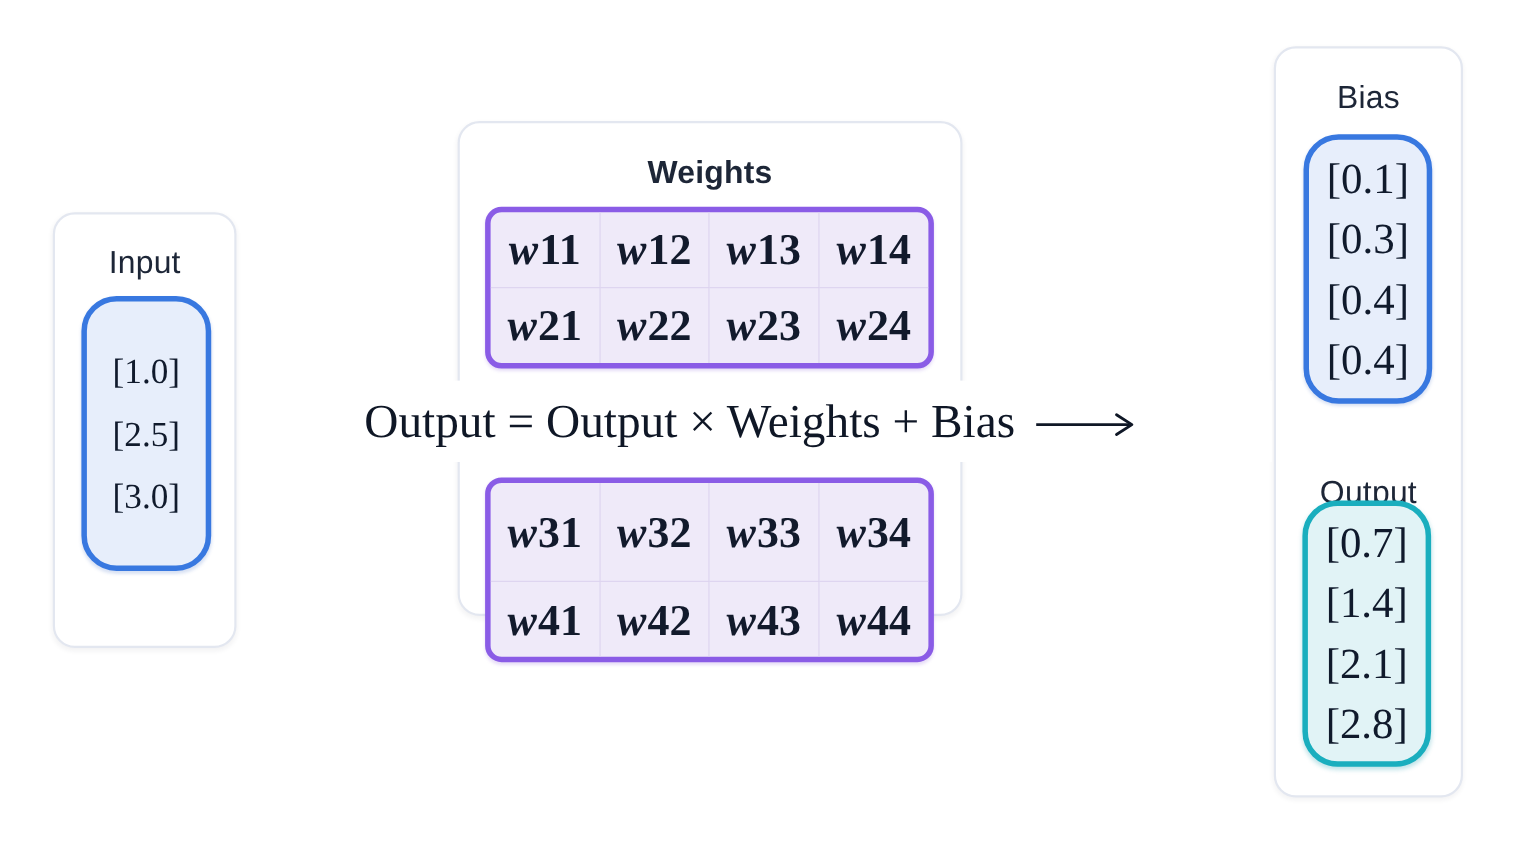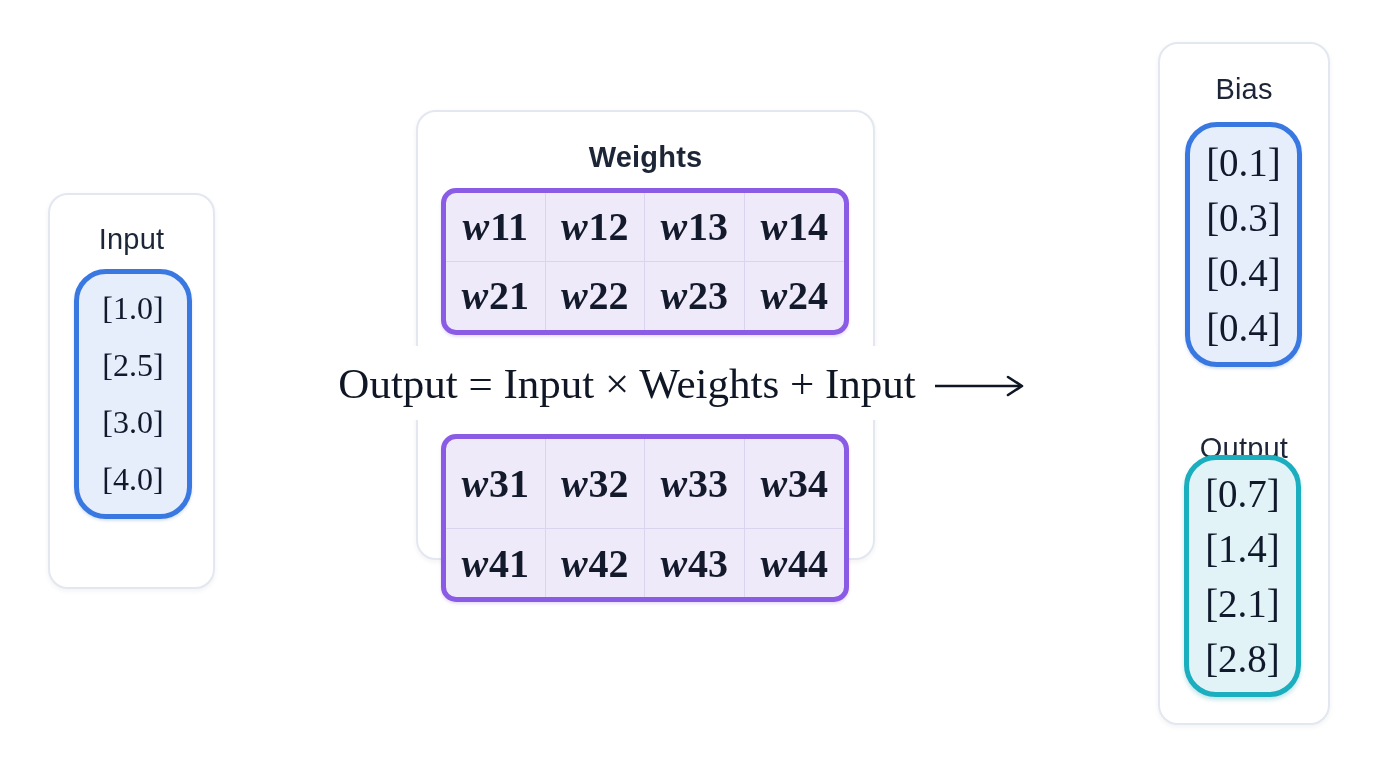--- a/index.html
+++ b/index.html
@@ -71,21 +71,20 @@
 <body>
 
 <div class="canvas">
 
   <section class="panel input-panel">
     <div class="panel-title">Input</div>
     <div class="vector-box blue input-vector">
       <span class="vec-val">[1.0]</span>
       <span class="vec-val">[2.5]</span>
       <span class="vec-val">[3.0]</span>
-      <span class="vec-val">[4.0]</span>
     </div>
   </section>
 
   <section class="panel weights-panel">
     <div class="panel-title">Weights</div>
     <div class="wtable wtable-top">
       <div class="wcell"><em>w</em>11</div>
       <div class="wcell"><em>w</em>12</div>
       <div class="wcell"><em>w</em>13</div>
       <div class="wcell"><em>w</em>14</div>
@@ -100,21 +99,21 @@
       <div class="wcell"><em>w</em>33</div>
       <div class="wcell"><em>w</em>34</div>
       <div class="wcell"><em>w</em>41</div>
       <div class="wcell"><em>w</em>42</div>
       <div class="wcell"><em>w</em>43</div>
       <div class="wcell"><em>w</em>44</div>
     </div>
   </section>
 
   <div class="equation-band">
-    <span class="eq-part">Output = Input × Weights + Input</span>
+    <span class="eq-part">Output = Output × Weights + Bias</span>
     <svg class="arrow-icon" width="92" height="24" viewBox="0 0 92 24" aria-hidden="true">
       <line x1="1" y1="12" x2="86" y2="12" stroke="#0f1726" stroke-width="2.6"></line>
       <path d="M74 3 L88 12 L74 21" fill="none" stroke="#0f1726" stroke-width="2.6" stroke-linecap="round" stroke-linejoin="round"></path>
     </svg>
   </div>
 
   <section class="panel right-panel">
     <div class="panel-title bias-title">Bias</div>
     <div class="vector-box blue bias-vector">
       <span class="vec-val">[0.1]</span>

